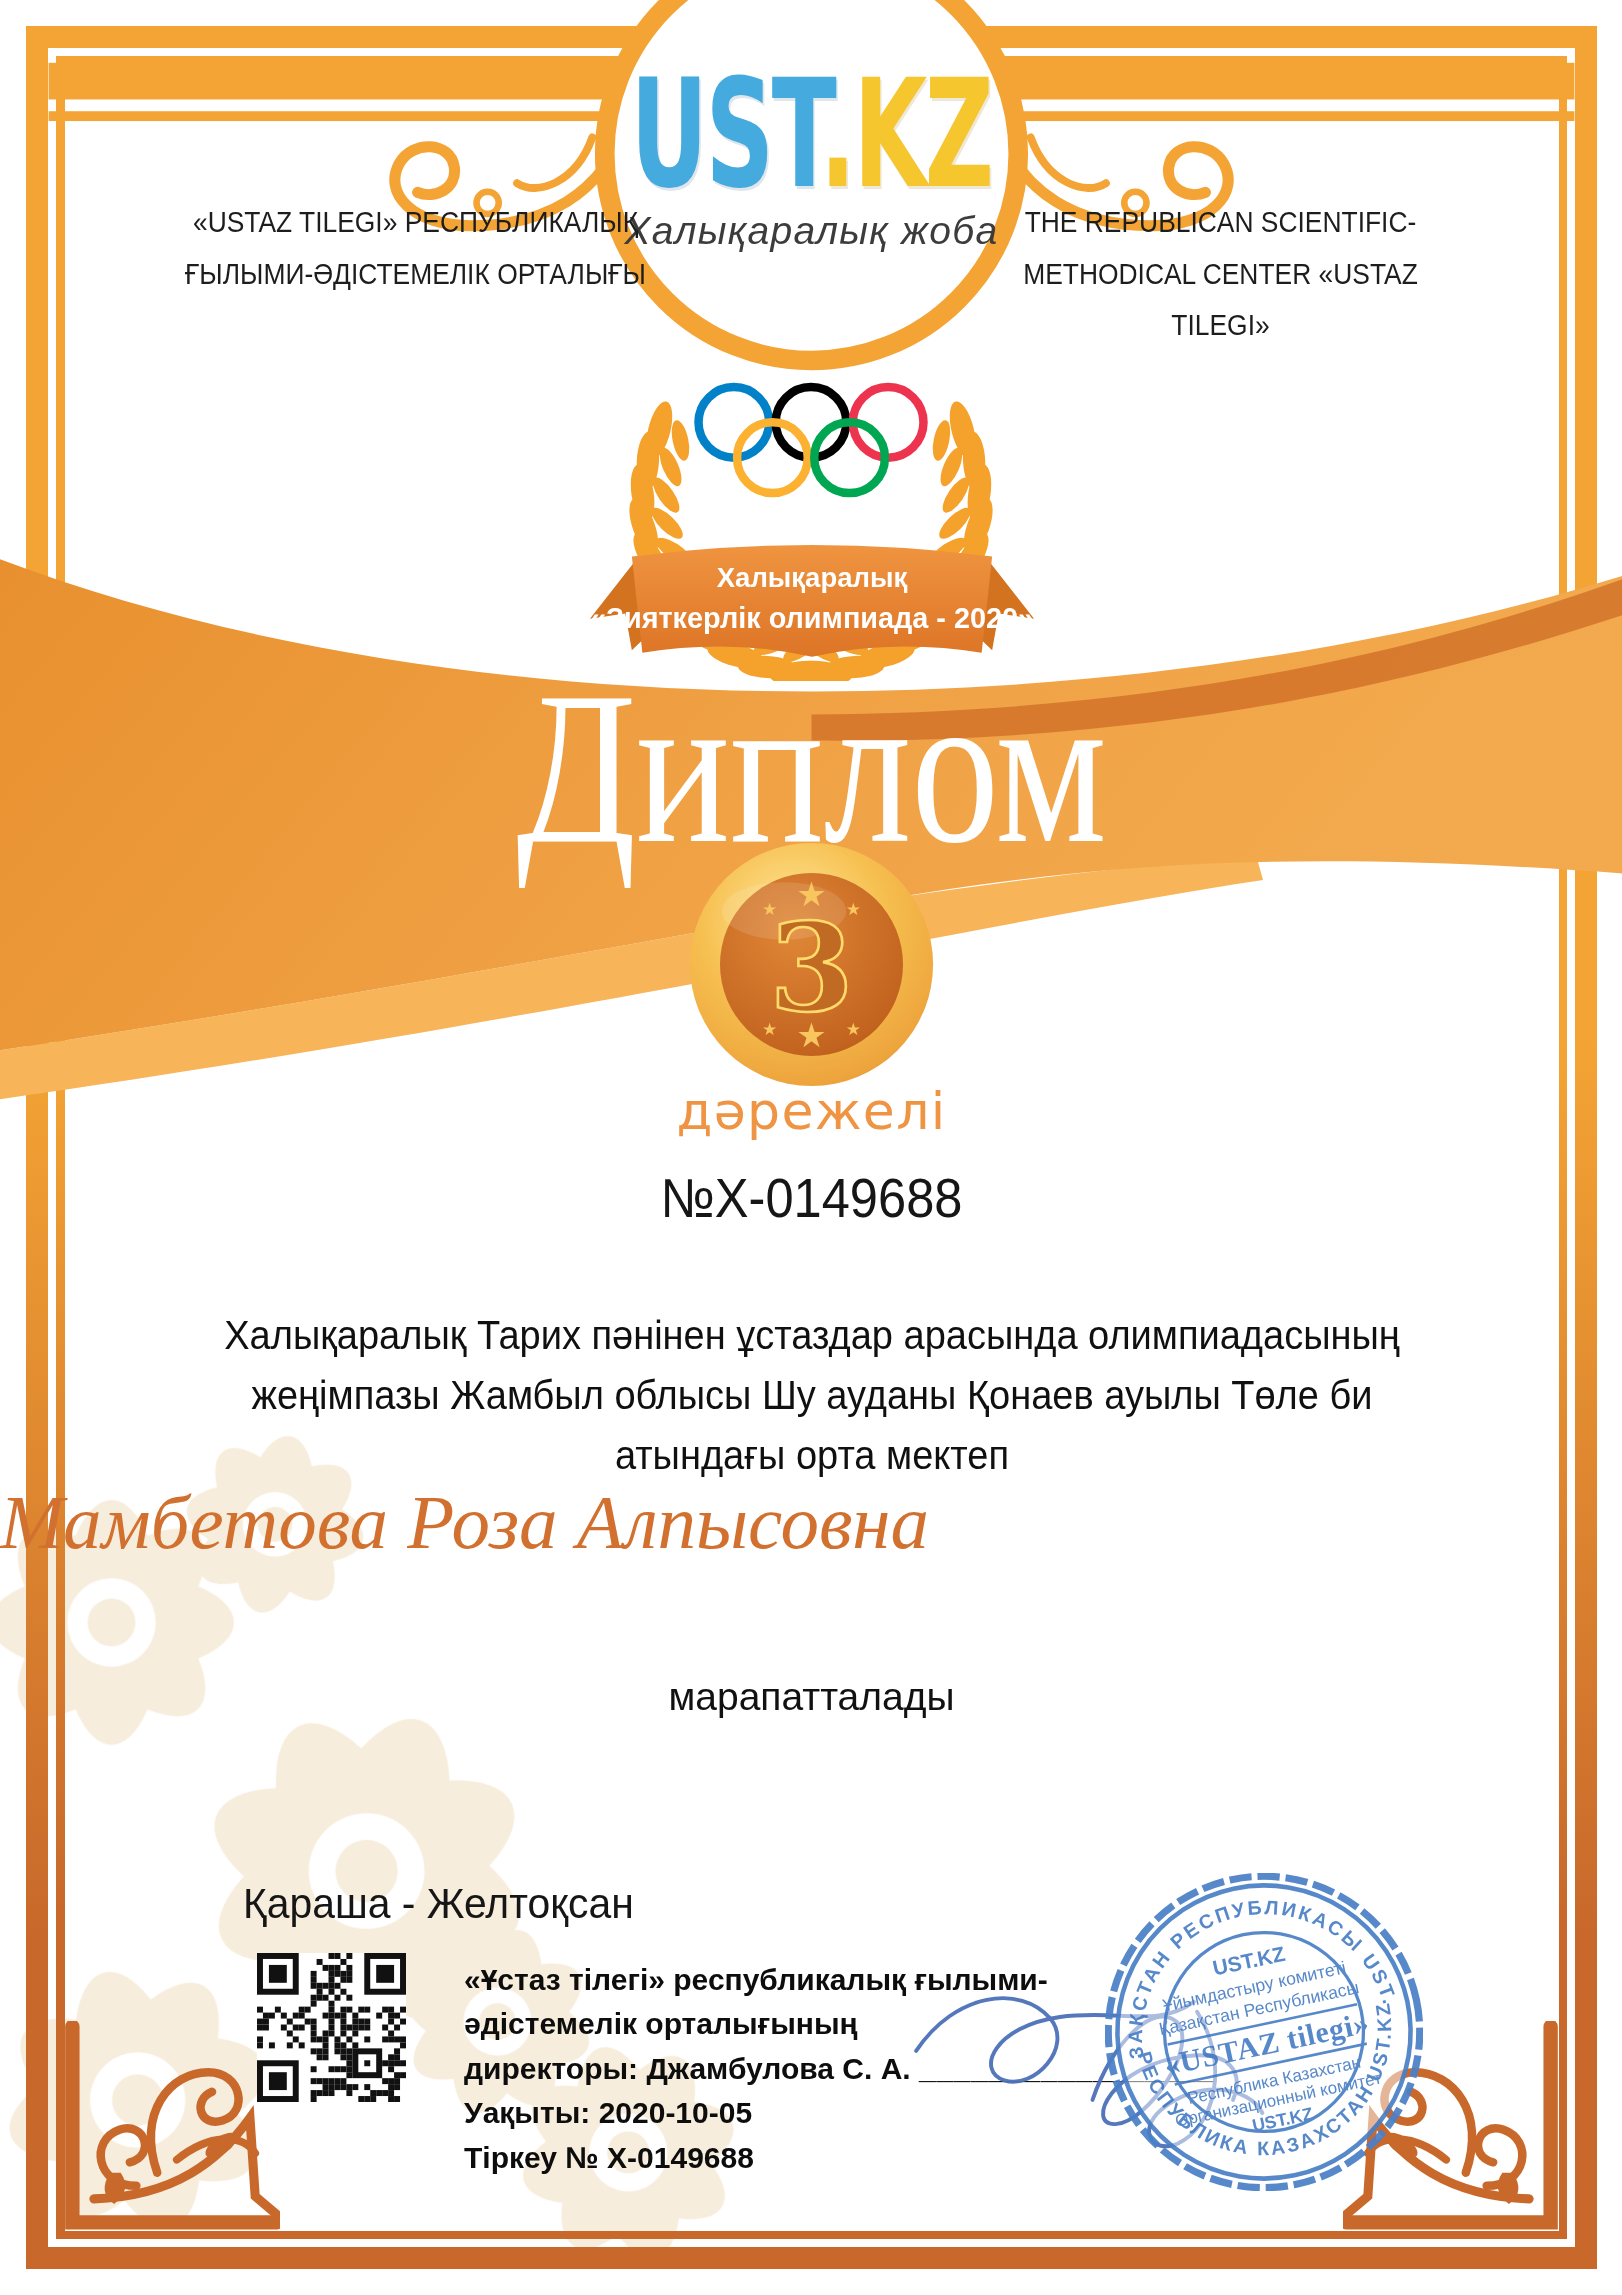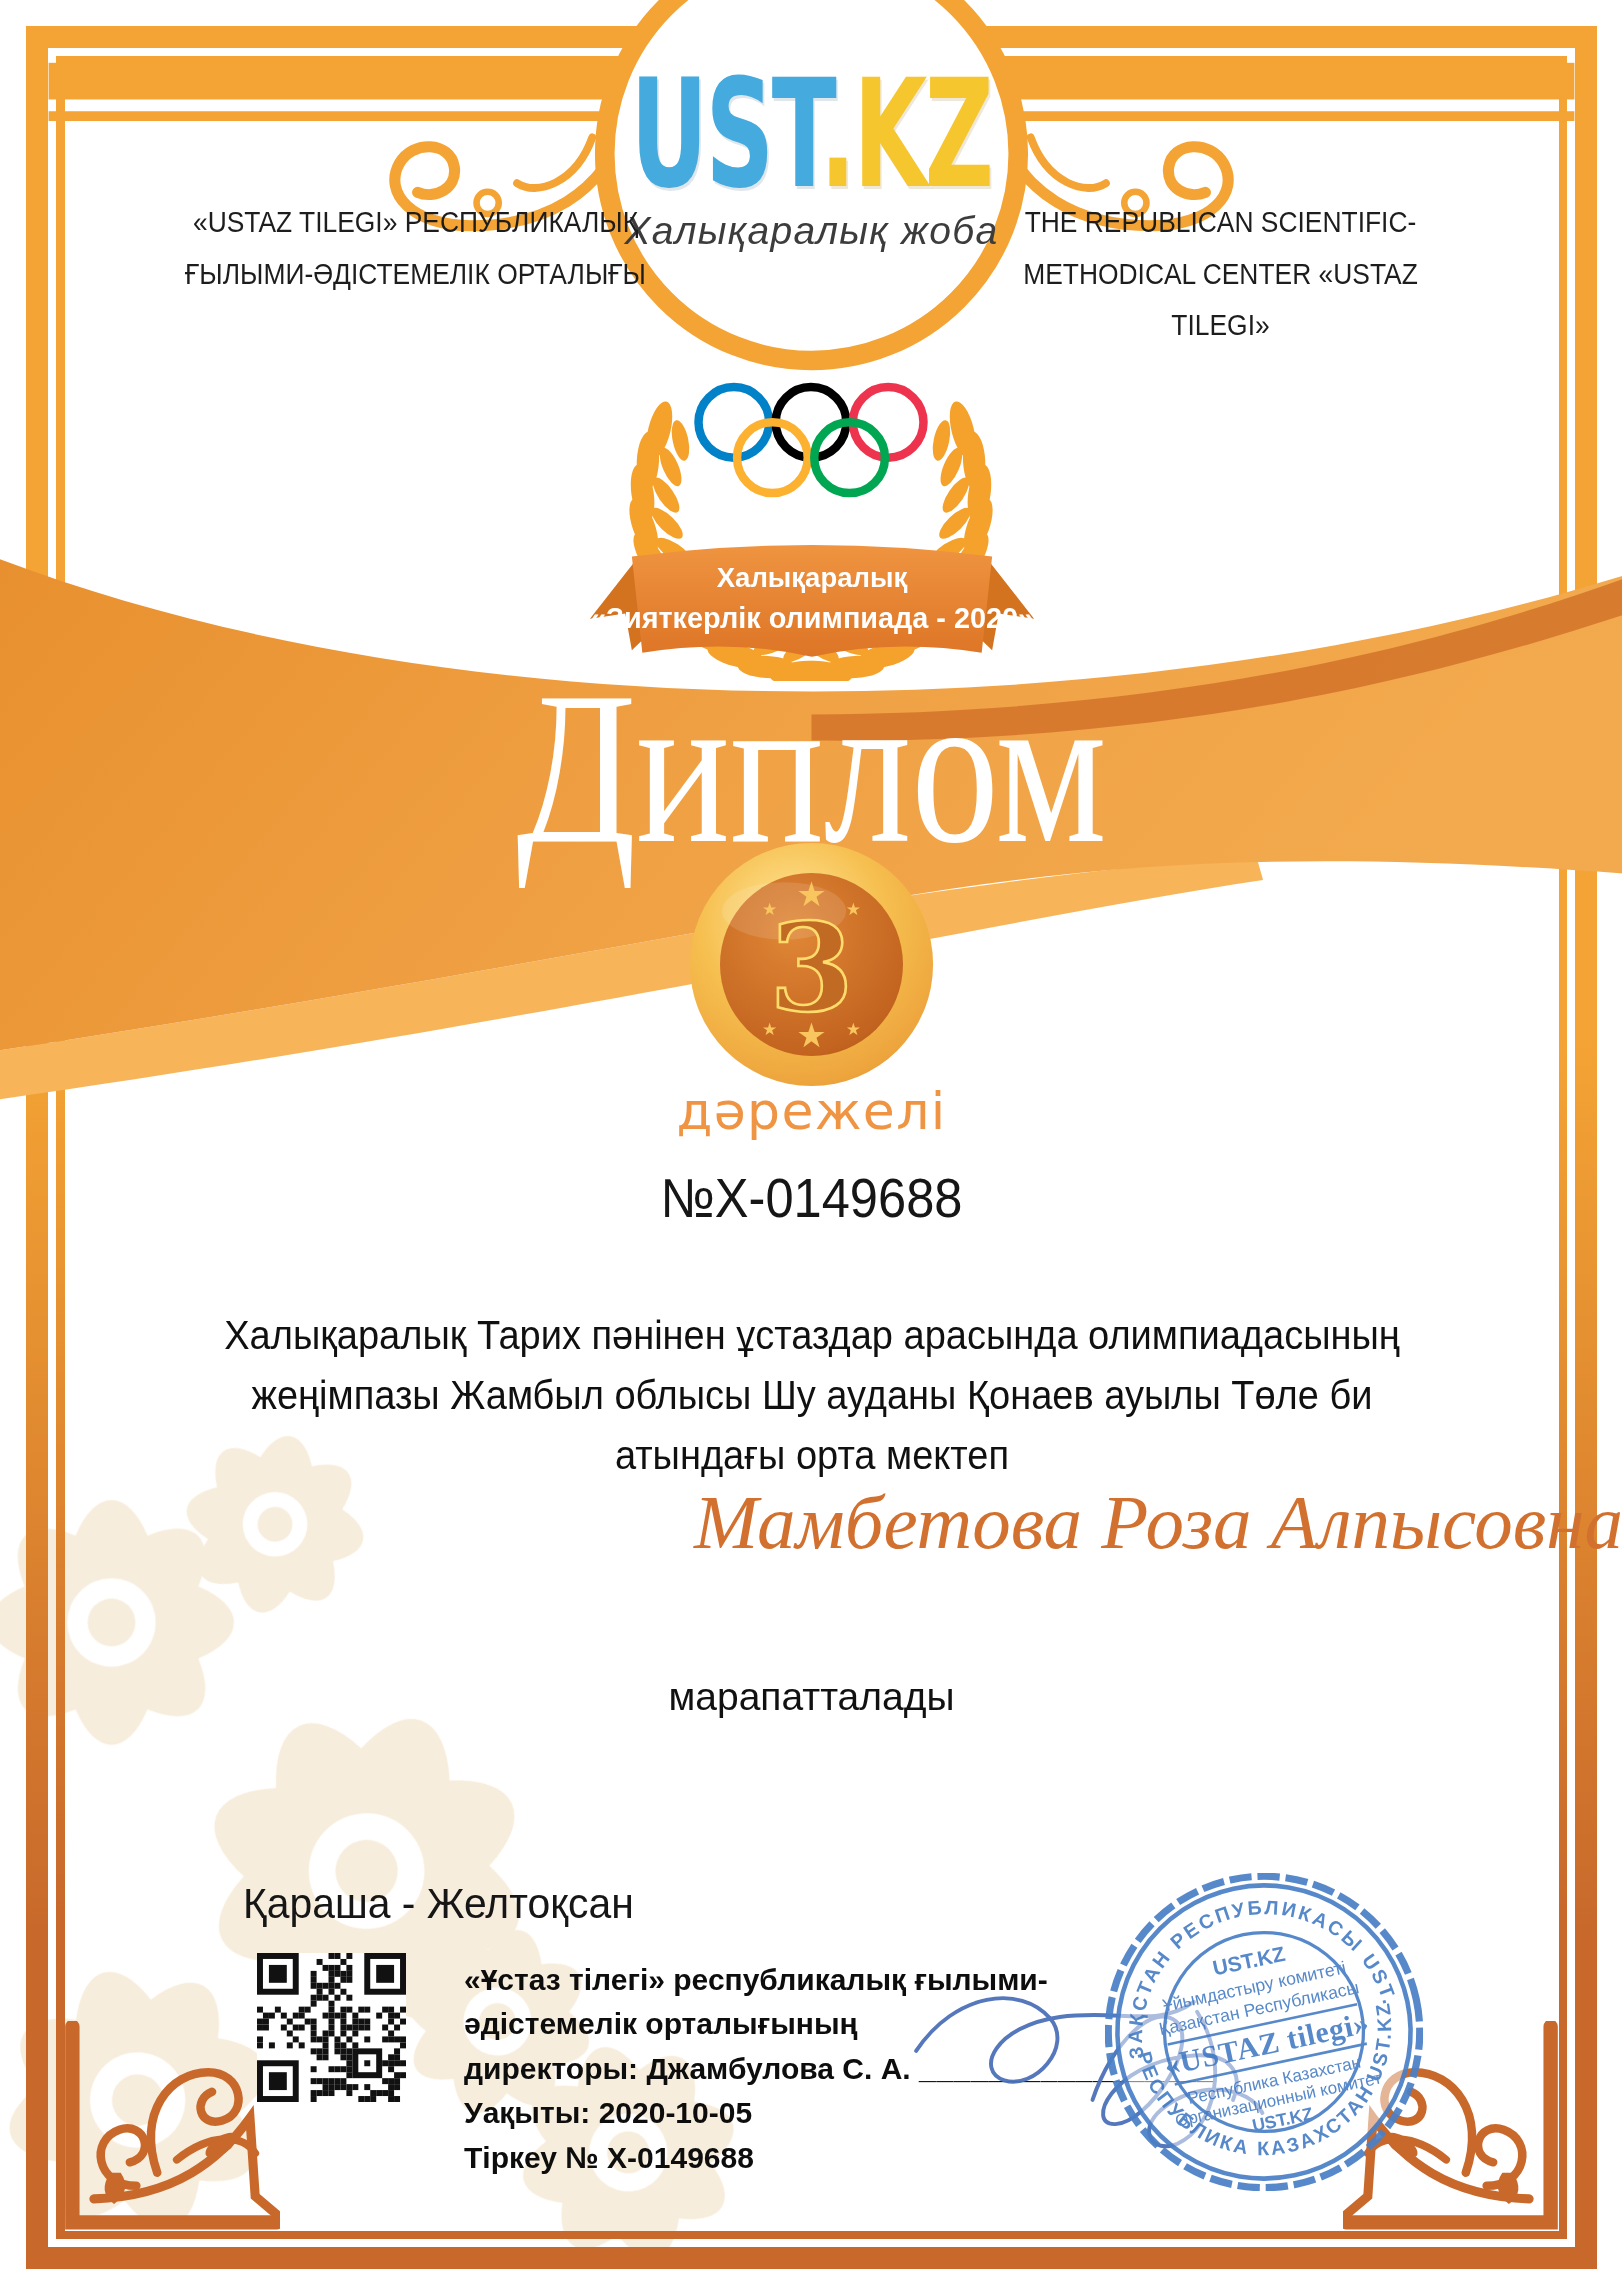--- a/index.html
+++ b/index.html
@@ -26,21 +26,21 @@
        transform:scaleX(0.88);transform-origin:center top;}
   
   .diplom-text{font-family:"Liberation Serif","DejaVu Serif",serif;fill:#ffffff;}
   
   .degree{left:0;right:0;top:1081px;text-align:center;font-size:52px;color:#ef9443;z-index:4;
           font-family:"DejaVu Sans",sans-serif;letter-spacing:1.3px;}
   .certno{left:0;right:0;top:1166px;text-align:center;font-size:55px;color:#161616;z-index:4;
           transform:scaleX(0.92);}
   .bodytxt{left:164px;width:1296px;top:1305px;text-align:center;font-size:40px;line-height:1.5;
            color:#101010;z-index:4;transform:scaleX(0.95);transform-origin:center top;}
-  .recipient{left:0;right:0;top:1478px;text-align:right;font-size:77px;color:#d2712f;z-index:4;
+  .recipient{left:0;right:0;top:1478px;text-align:left;font-size:77px;color:#d2712f;z-index:4;
              font-family:"Liberation Serif","DejaVu Serif",serif;font-style:italic;}
   .awardverb{left:0;right:0;top:1675px;text-align:center;font-size:39px;color:#111;z-index:4;}
   .period{left:243px;top:1879px;font-size:43px;color:#161616;z-index:4;transform:scaleX(0.95);transform-origin:left top;}
   
   .qr-caption{left:157px;width:347px;top:2119px;text-align:center;font-weight:bold;font-size:20px;
               line-height:1.32;color:#111;z-index:4;}
   .dirblock{left:464px;top:1958px;width:641px;z-index:4;font-weight:bold;font-size:30px;
             line-height:1.48;color:#0d0d0d;}
   .dirblock .row{white-space:nowrap;}
   .sig-underline{letter-spacing:0.7px;}

